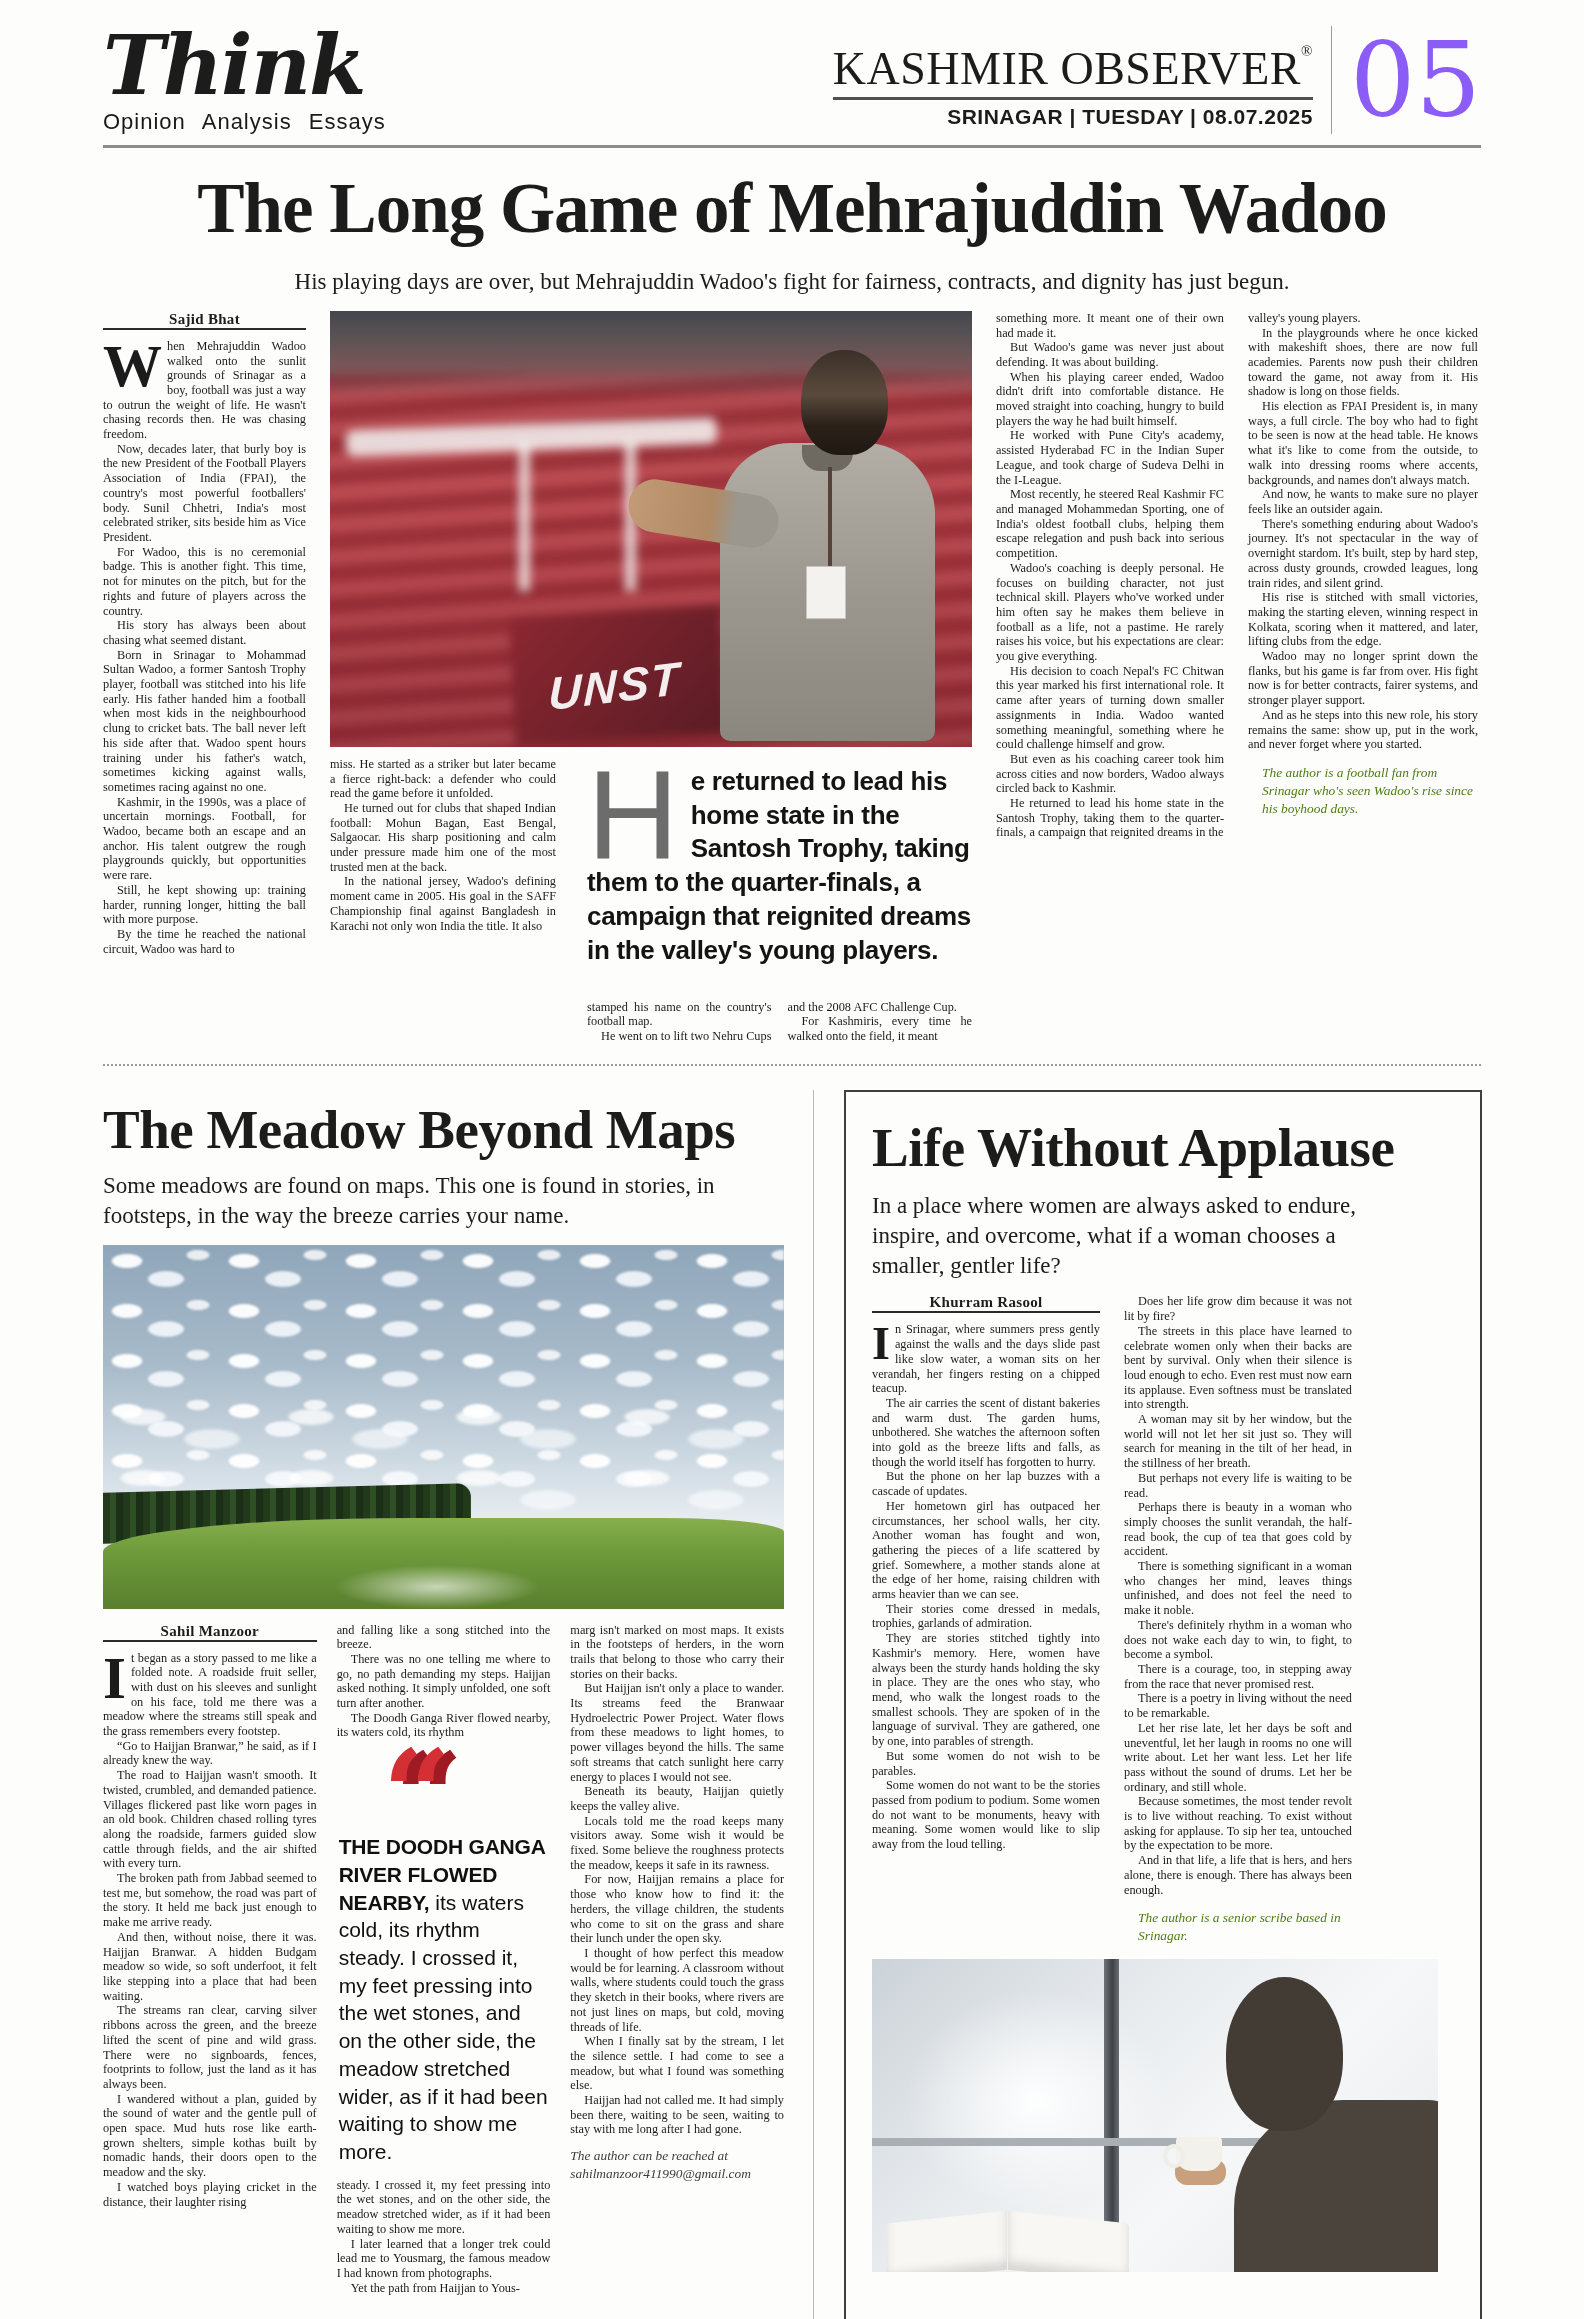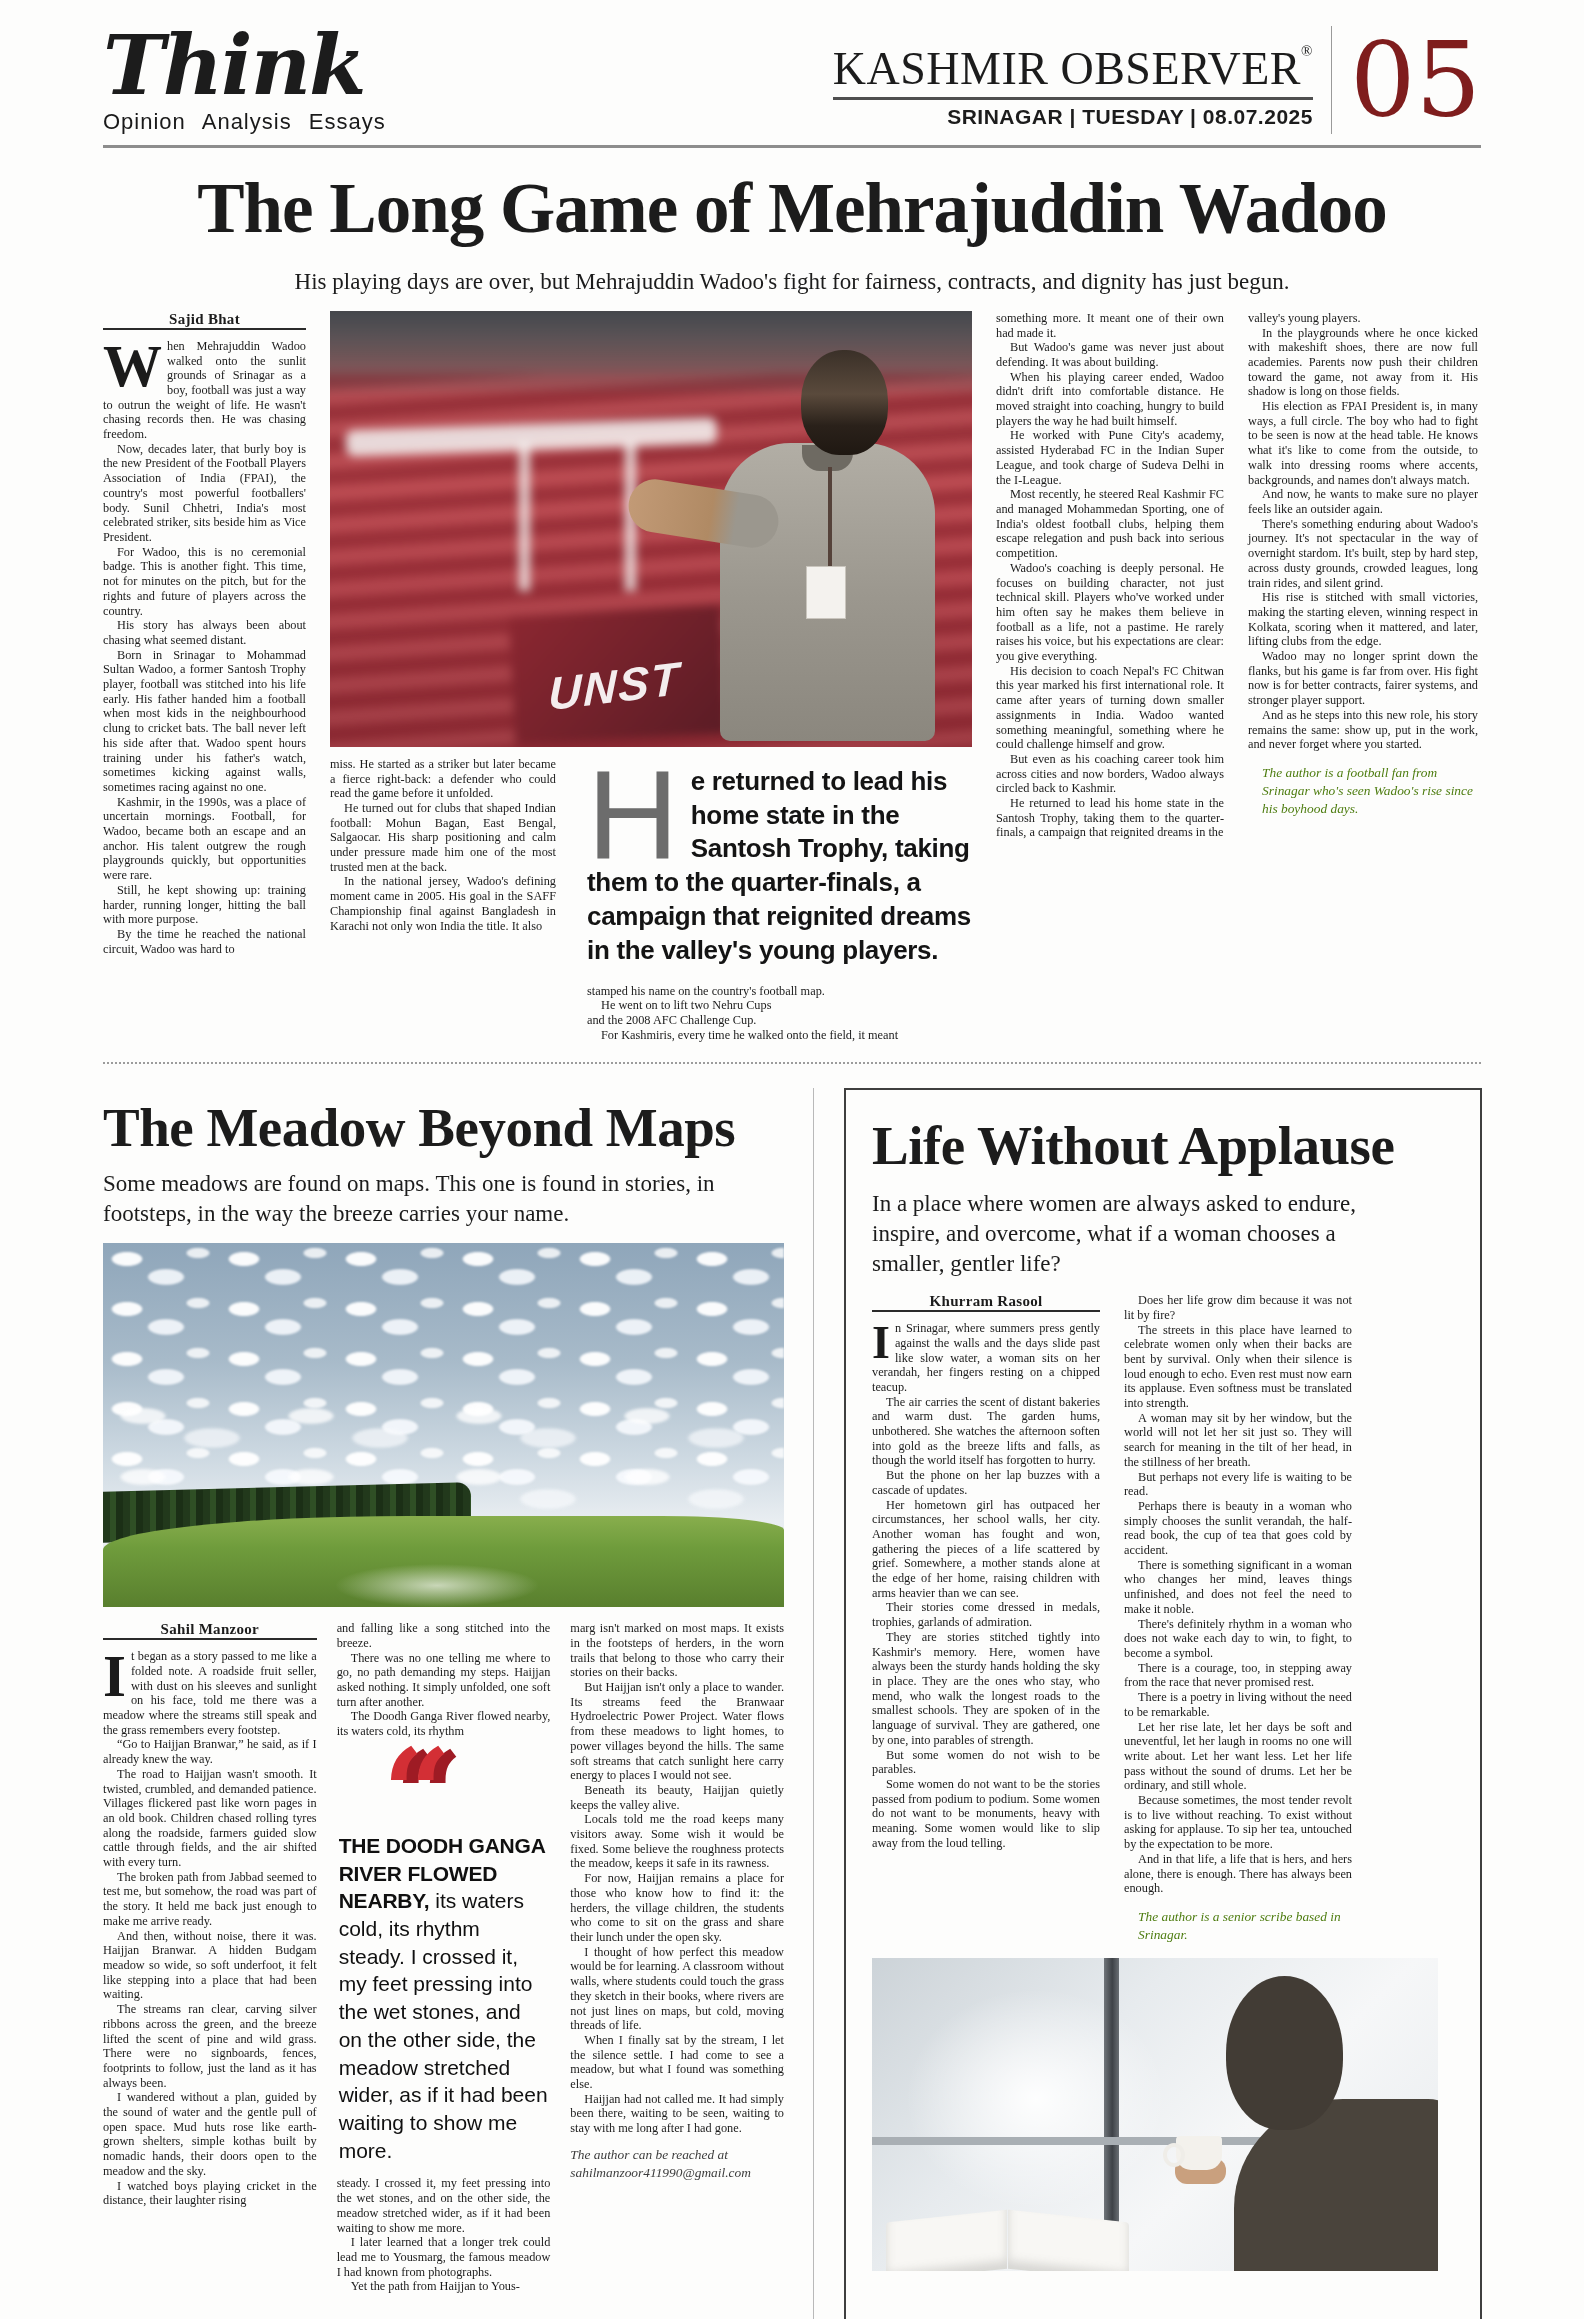--- a/index.html
+++ b/index.html
@@ -15,21 +15,21 @@
              word-spacing:10px; color:#1a1a1a; margin-top:4px; }
   .mast-right { display:flex; align-items:stretch; gap:18px; }
   .ko { text-align:right; padding-top:16px; }
   .ko-name { font-size:46px; letter-spacing:0.5px; white-space:nowrap; }
   .ko-name sup { font-size:15px; vertical-align:28px; }
   .ko-rule { border-top:3px solid #4f4f4f; margin:2px 0 5px; }
   .ko-date { font-family:"Liberation Sans", sans-serif; font-weight:700; font-size:21px;
              letter-spacing:0.5px; white-space:nowrap; }
   .mast-div { width:1px; background:#9a9a9a; }
   .pageno { font-family:"DejaVu Serif", serif; font-size:103px; line-height:1.05;
-            color:#7f1d1d; font-weight:400; }
+            color:#8b5cf6; font-weight:400; }
   .mast-rule { border-top:3px solid #8d8d8d; margin-top:10px; }
 
   
   p.bp, .plist p { font-size:12.3px; line-height:14.7px; text-align:justify;
                    text-indent:14px; color:#1b1b1b; }
   .cont p:first-child { text-indent:0; }
   .byline { font-weight:700; font-size:15px; text-align:center; letter-spacing:0.3px;
             border-bottom:2px solid #2b2b2b; margin-bottom:9px; }
   .lead-p { text-indent:0 !important; }
   .dc { float:left; font-weight:700; font-size:59px; line-height:.82; padding:3px 5px 0 0; }
@@ -74,21 +74,21 @@
   .st-badge { position:absolute; top:216px; left:42%; width:40px; height:53px;
     background:#f4f2ee; border:1px solid #c9c5bd; }
   .st-lanyard { position:absolute; top:117px; left:50%; width:4px; height:101px; background:#55423a; }
 
   .mid-lower { display:grid; grid-template-columns:226px 1fr; column-gap:22px;gap:31px; }
   .pullquote { padding-top:8px; }
   .pq-dc { float:left; font-family:"Liberation Sans", sans-serif; font-weight:400;
            font-size:127px; line-height:.78; color:#6c6c6c; padding-right:12px; }
   .pq-text { font-family:"Liberation Sans", sans-serif; font-weight:700; font-size:26px;
              line-height:1.3; letter-spacing:-0.3px; color:#141414; }
-  .pq-cols { display:grid; grid-template-columns:1fr; column-gap:16px; margin-top:16px; }
+  .pq-cols { display:grid; grid-template-columns:1fr 1fr; column-gap:16px; margin-top:32px; }
 
   
   .section-div { border-top:2px dotted #9c9c9c; margin-top:20px; }
   .bottom-grid { display:grid; grid-template-columns:711px 638px; column-gap:30px; margin-top:24px; }
   .meadow { border-right:1px solid #b9b9b9; padding-right:29px; }
 
   
   .m-head { font-weight:700; font-size:55px; letter-spacing:-0.5px; margin:8px 0 10px; }
   .m-stand { font-size:23px; line-height:1.3; width:93%; margin-bottom:14px; }
   .photo-meadow { position:relative; height:364px; overflow:hidden; margin-bottom:14px;

